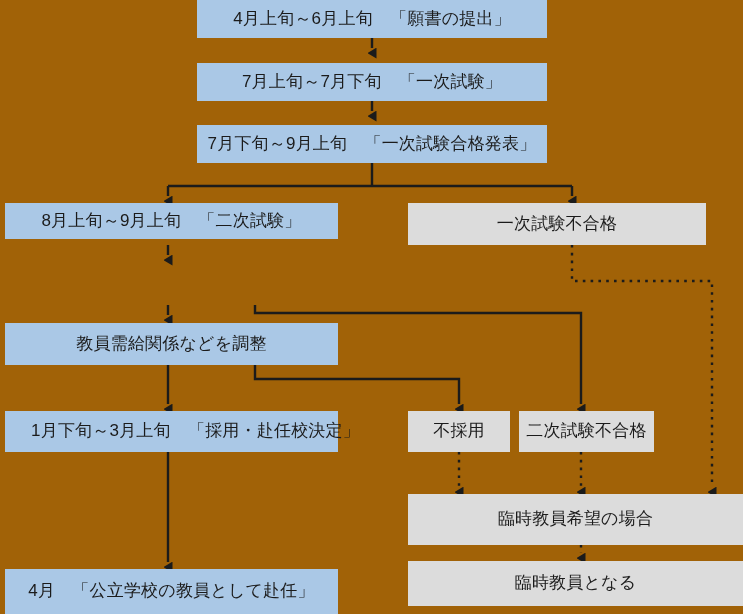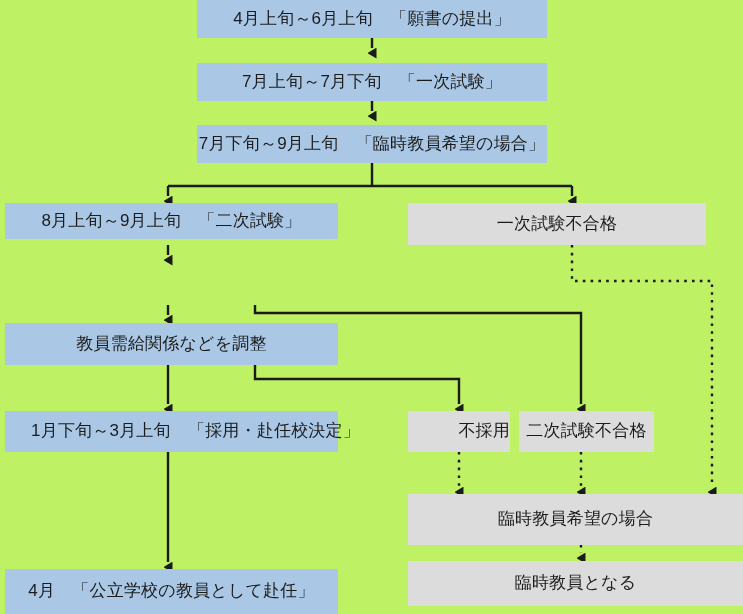--- a/index.html
+++ b/index.html
@@ -4,21 +4,21 @@
 <style>
   html, body {
     margin: 0;
     padding: 0;
     background: #ffffff;
   }
   #page {
     position: relative;
     width: 743px;
     height: 614px;
-    background: #bef264;
+    background: #a16207;
     overflow: hidden;
     font-family: "Liberation Sans", "DejaVu Sans", sans-serif;
   }
   .node {
     position: absolute;
     box-sizing: border-box;
     display: flex;
     align-items: center;
     justify-content: center;
     color: #1b1b1b;
@@ -92,41 +92,41 @@
 
   <div class="node blue" style="left:197px; top:0px; width:350px; height:38px;">
     <span>4月上旬～6月上旬　「願書の提出」</span>
   </div>
 
   <div class="node blue" style="left:197px; top:63px; width:350px; height:38px;">
     <span>7月上旬～7月下旬　「一次試験」</span>
   </div>
 
   <div class="node blue" style="left:197px; top:125px; width:350px; height:38px;">
-    <span>7月下旬～9月上旬　「臨時教員希望の場合」</span>
+    <span>7月下旬～9月上旬　「一次試験合格発表」</span>
   </div>
 
   <div class="node blue" style="left:5px; top:203px; width:333px; height:36px;">
     <span>8月上旬～9月上旬　「二次試験」</span>
   </div>
 
   <div class="node gray" style="left:408px; top:203px; width:298px; height:42px;">
     <span>一次試験不合格</span>
   </div>
 
 
   <div class="node blue" style="left:5px; top:323px; width:333px; height:42px;">
     <span>教員需給関係などを調整</span>
   </div>
 
   <div class="node blue" style="left:5px; top:411px; width:333px; height:41px;padding-left:48px;">
     <span>1月下旬～3月上旬　「採用・赴任校決定」</span>
   </div>
 
-  <div class="node gray" style="left:408px; top:411px; width:102px; height:41px;justify-content:flex-end;">
+  <div class="node gray" style="left:408px; top:411px; width:102px; height:41px;">
     <span>不採用</span>
   </div>
 
   <div class="node gray" style="left:519px; top:411px; width:135px; height:41px;">
     <span>二次試験不合格</span>
   </div>
 
   <div class="node gray" style="left:408px; top:494px; width:335px; height:51px;justify-content:center;">
     <span>臨時教員希望の場合</span>
   </div>

